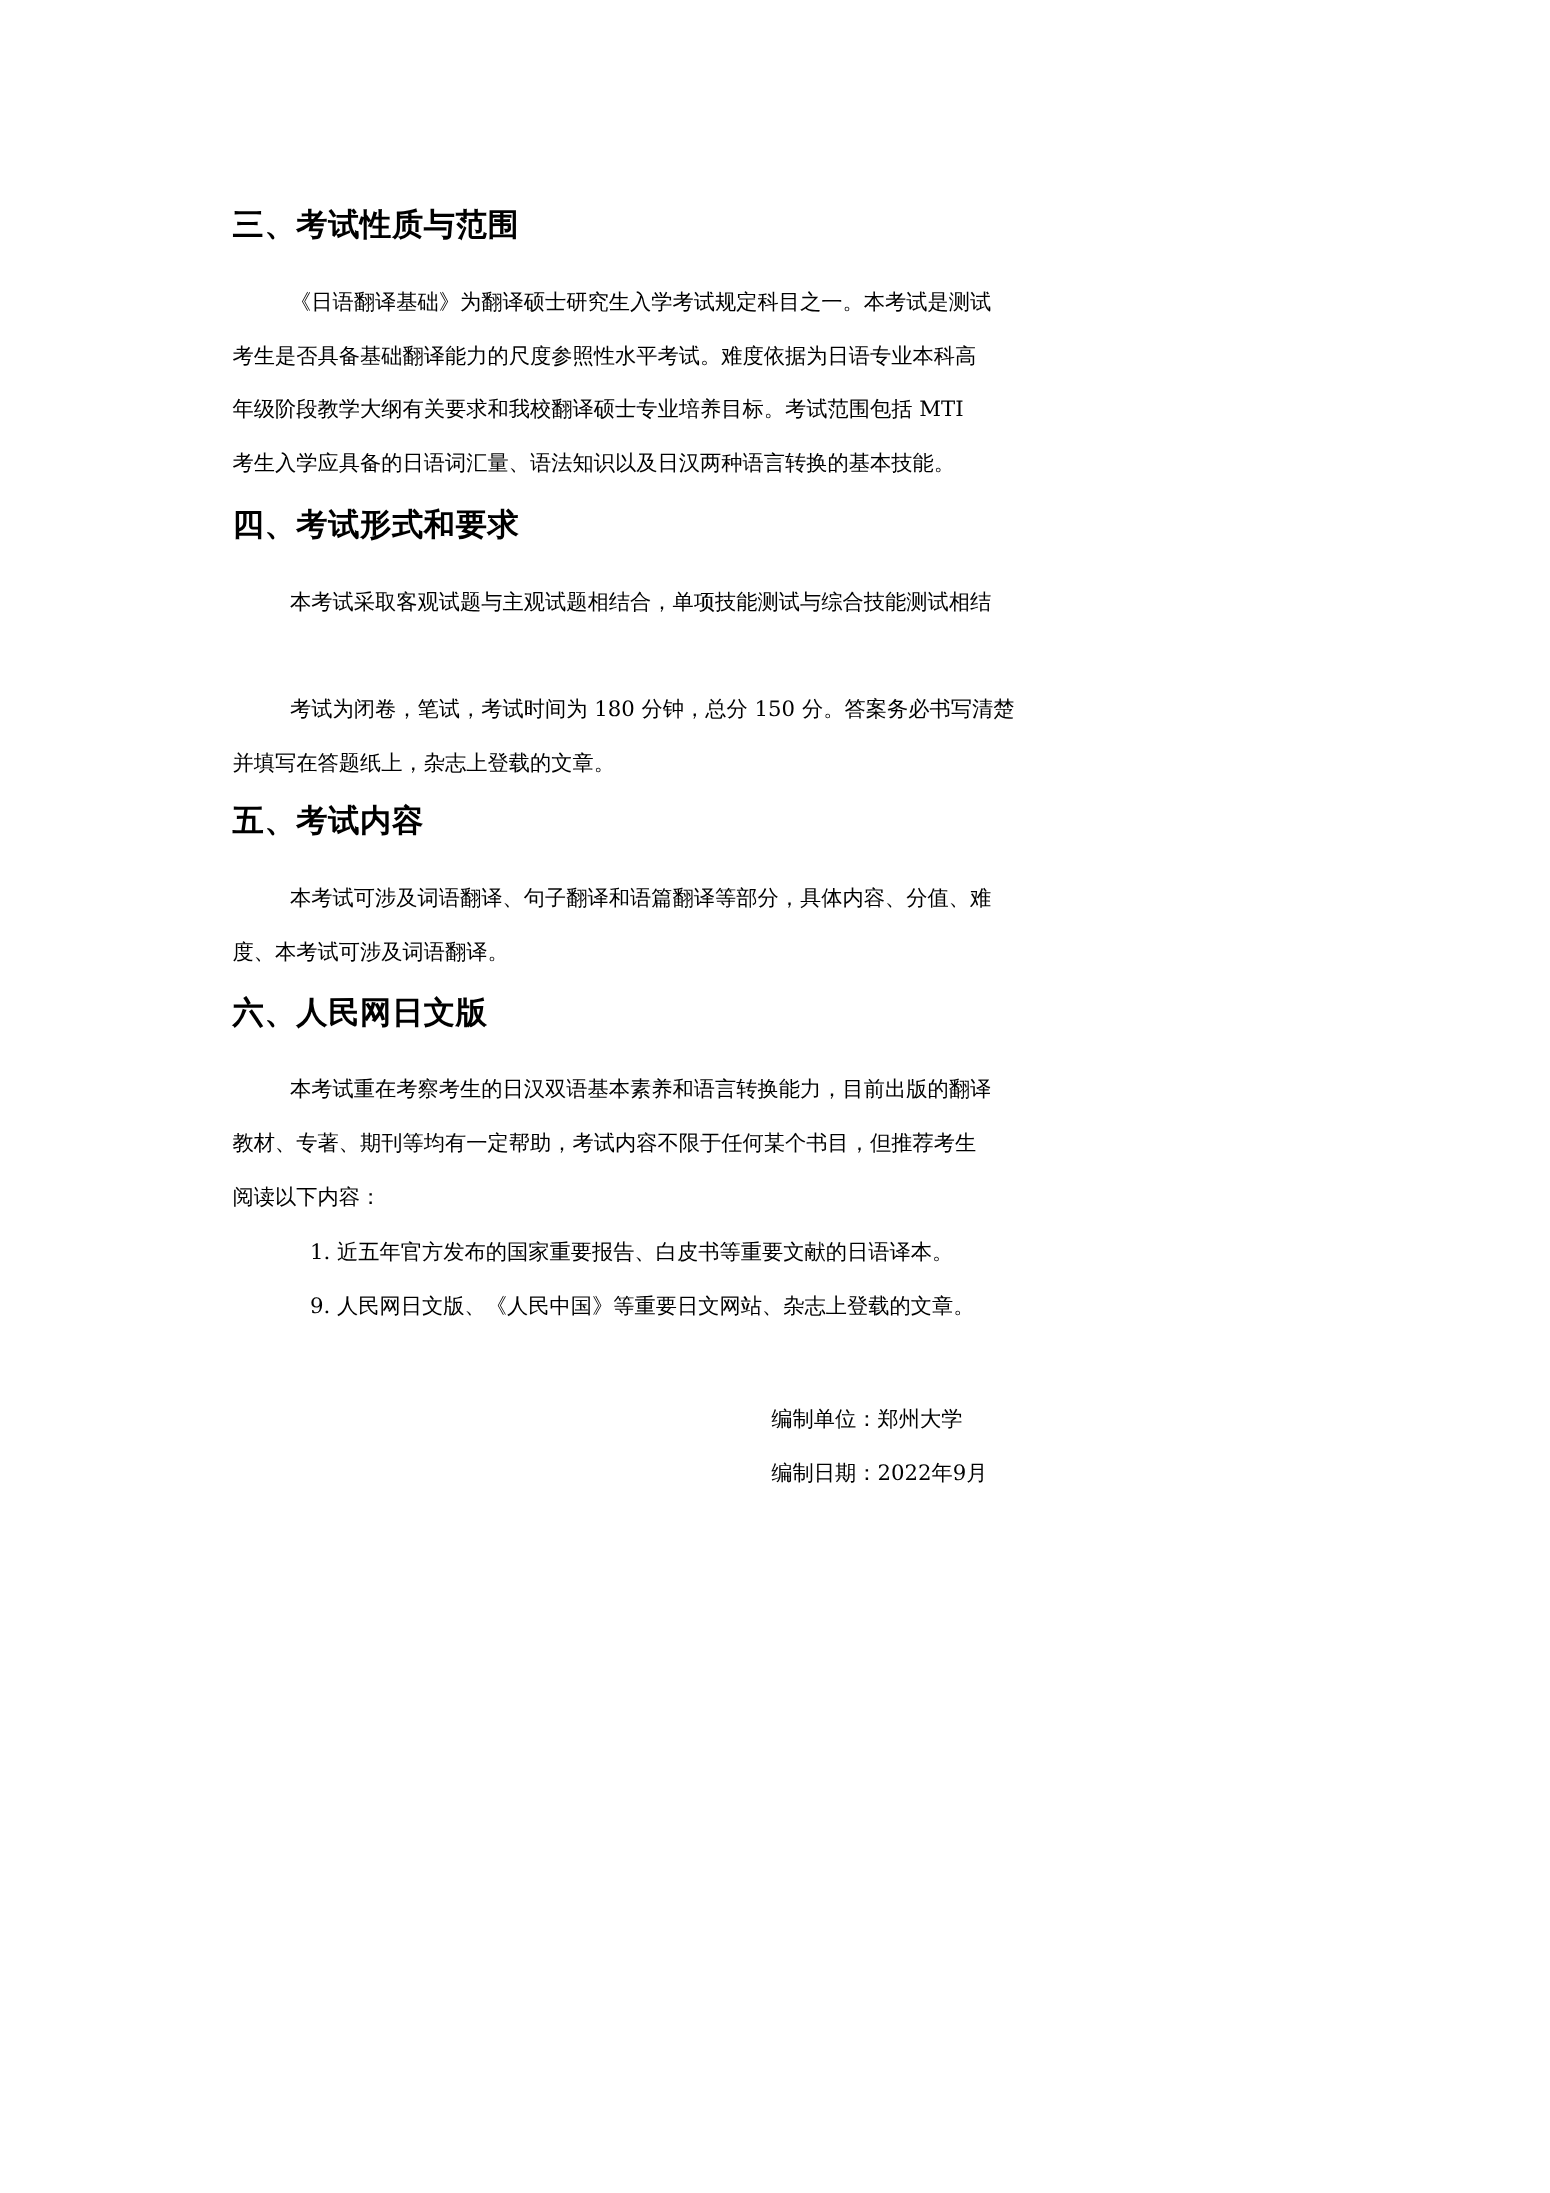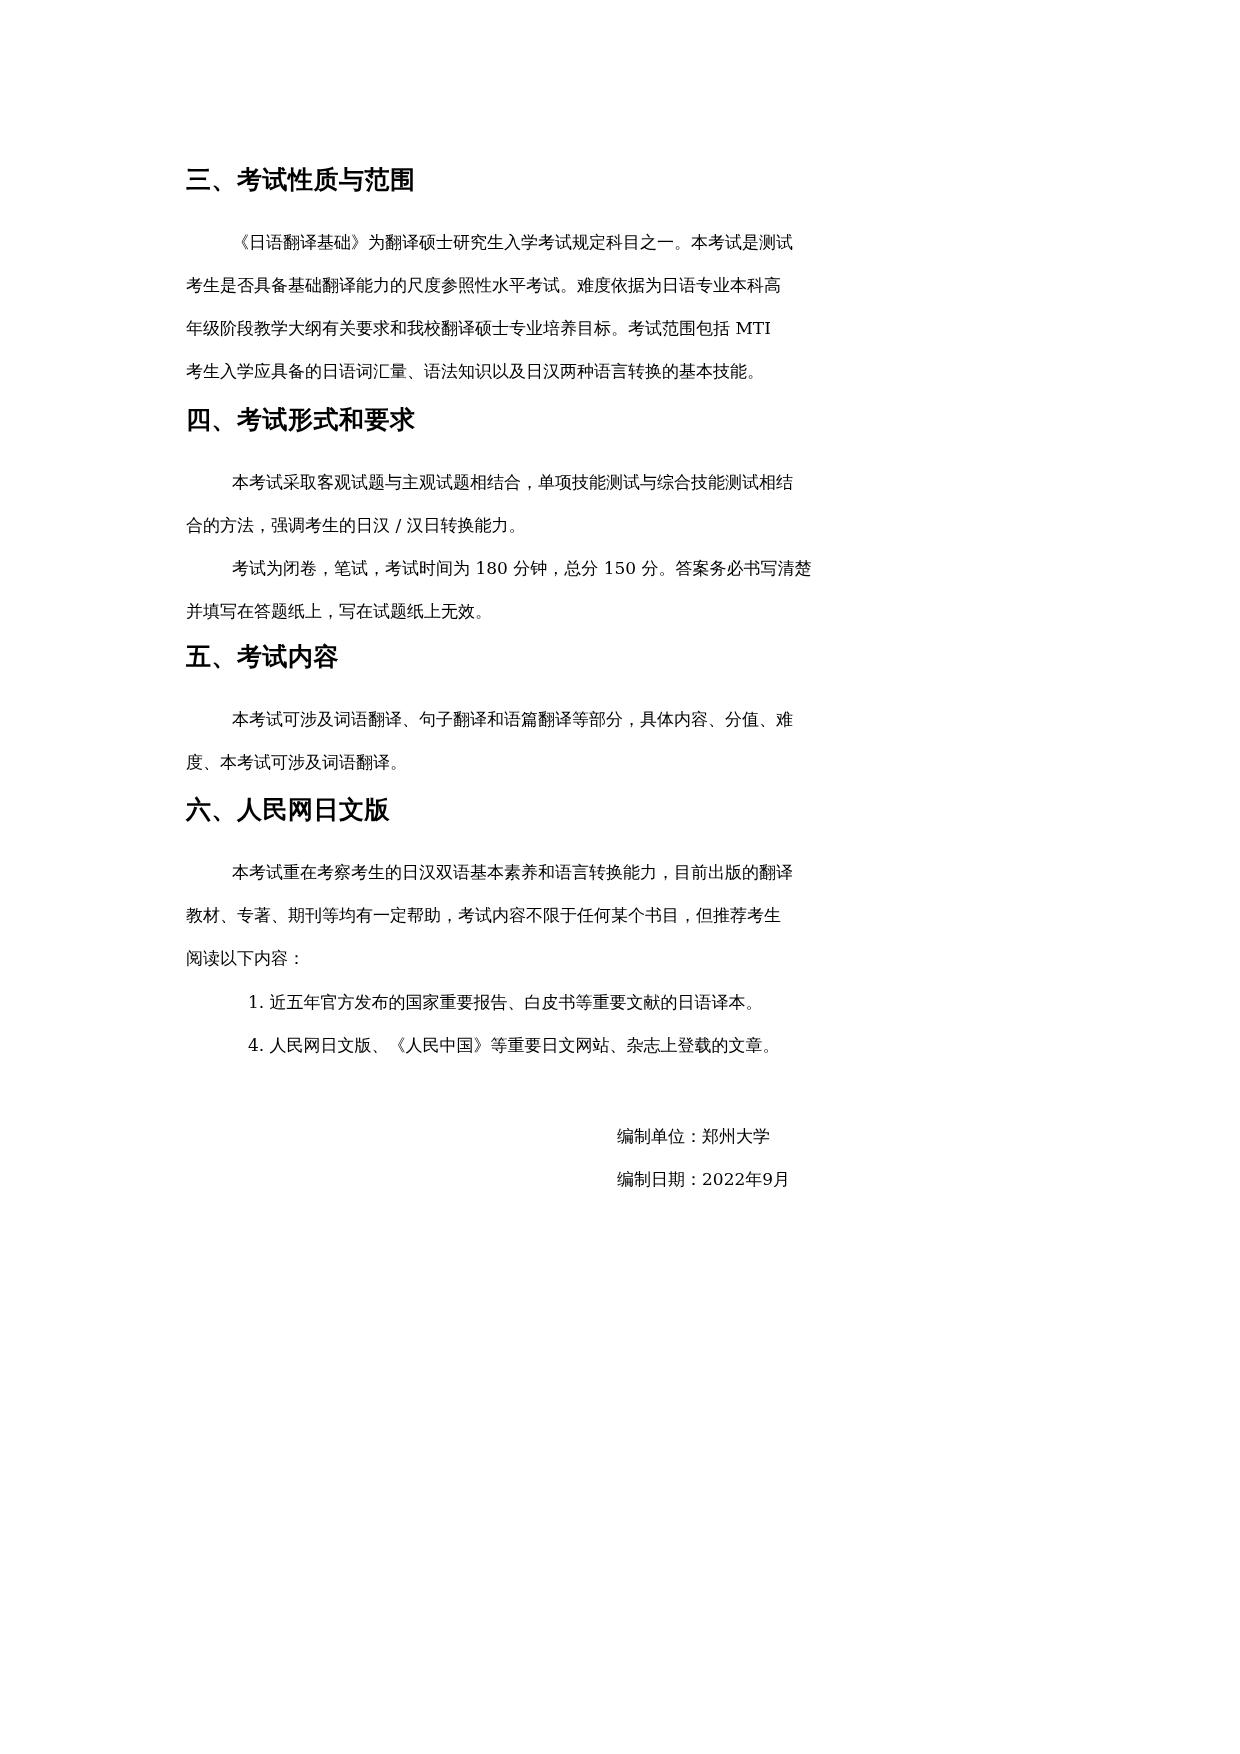--- a/index.html
+++ b/index.html
@@ -19,31 +19,30 @@
 <div class="page">
 
   <div class="h" style="top:165px">三、考试性质与范围</div>
   <div class="line indent" style="top:227px">《日语翻译基础》为翻译硕士研究生入学考试规定科目之一。本考试是测试</div>
   <div class="line" style="top:270px">考生是否具备基础翻译能力的尺度参照性水平考试。难度依据为日语专业本科高</div>
   <div class="line" style="top:313px">年级阶段教学大纲有关要求和我校翻译硕士专业培养目标。考试范围包括 MTI</div>
   <div class="line" style="top:356px">考生入学应具备的日语词汇量、语法知识以及日汉两种语言转换的基本技能。</div>
 
   <div class="h" style="top:405px">四、考试形式和要求</div>
   <div class="line indent" style="top:467px">本考试采取客观试题与主观试题相结合，单项技能测试与综合技能测试相结</div>
-  <div class="line" style="top:510px">合的方法，强调考生的日汉 / 汉日转换能力。</div>
   <div class="line indent" style="top:553px">考试为闭卷，笔试，考试时间为 180 分钟，总分 150 分。答案务必书写清楚</div>
-  <div class="line" style="top:596px">并填写在答题纸上，写在试题纸上无效。</div>
+  <div class="line" style="top:596px">并填写在答题纸上，杂志上登载的文章。</div>
 
   <div class="h" style="top:642px">五、考试内容</div>
   <div class="line indent" style="top:704px">本考试可涉及词语翻译、句子翻译和语篇翻译等部分，具体内容、分值、难</div>
   <div class="line" style="top:747px">度、本考试可涉及词语翻译。</div>
 
   <div class="h" style="top:795px">六、人民网日文版</div>
   <div class="line indent" style="top:857px">本考试重在考察考生的日汉双语基本素养和语言转换能力，目前出版的翻译</div>
   <div class="line" style="top:900px">教材、专著、期刊等均有一定帮助，考试内容不限于任何某个书目，但推荐考生</div>
   <div class="line" style="top:943px">阅读以下内容：</div>
   <div class="line li" style="top:987px">1.  近五年官方发布的国家重要报告、白皮书等重要文献的日语译本。</div>
-  <div class="line li" style="top:1030px">4.  人民网日文版、《人民中国》等重要日文网站、杂志上登载的文章。</div>
+  <div class="line li" style="top:1030px">9.  人民网日文版、《人民中国》等重要日文网站、杂志上登载的文章。</div>
 
   <div class="line sig" style="top:1121px">编制单位：郑州大学</div>
   <div class="line sig" style="top:1164px">编制日期：2022年9月</div>
 
 </div>
 
 </body></html>

